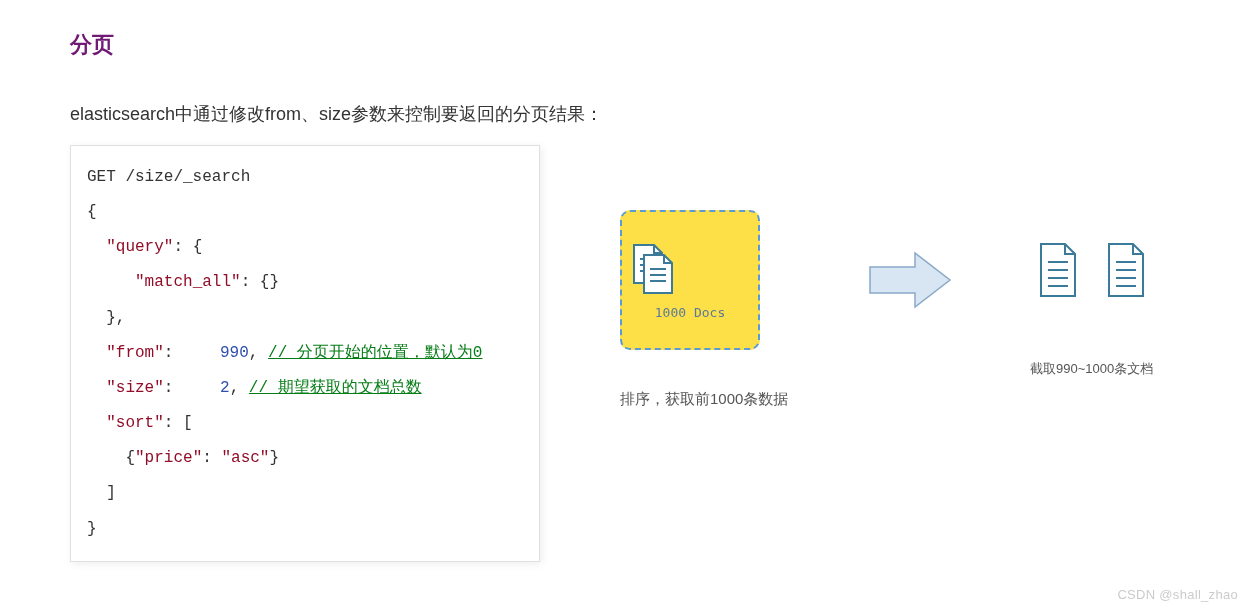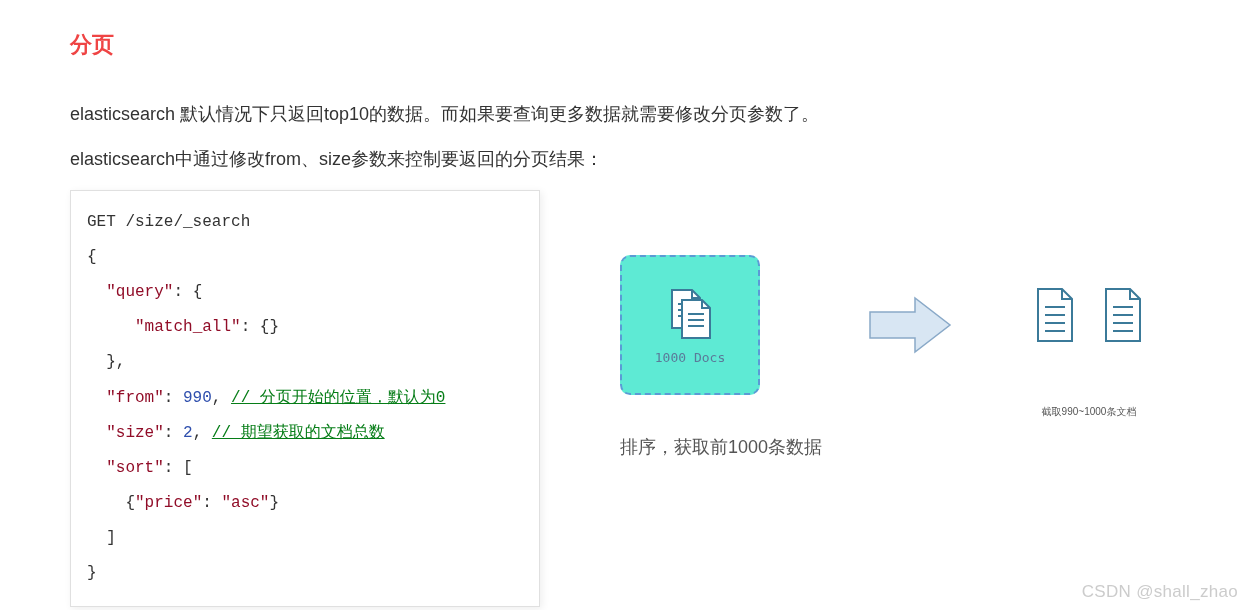--- a/index.html
+++ b/index.html
@@ -8,21 +8,21 @@
       height: 610px;
       font-family: "Microsoft YaHei", "PingFang SC", sans-serif;
       background: #fff;
       position: relative;
       overflow: hidden;
     }
     .content { padding: 30px 70px; }
     h2 {
       font-size: 22px;
       font-weight: bold;
-      color: #ef4444;
+      color: #701a75;
       margin-bottom: 40px;
     }
     .para {
       font-size: 18px;
       color: #333;
       line-height: 1.6;
       margin-bottom: 16px;
     }
     .layout {
       display: flex;
@@ -35,94 +35,92 @@
       border: 1px solid #e0e0e0;
       box-shadow: 2px 2px 8px rgba(0,0,0,0.07);
       padding: 14px 16px;
       font-family: Consolas, Monaco, "Courier New", monospace;
       font-size: 16px;
       line-height: 2.2;
       white-space: pre;
       overflow: hidden;
     }
     .tok-key { color: #910d28; }
-    .tok-num { color: #2f4fad; }
+    .tok-num { color: #2f4fad; margin-left: 37px; }
     .tok-str { color: #910d28; }
     .tok-punc { color: #333; }
     .tok-comment { color: #067d17; text-decoration: underline; }
     .tok-plain { color: #333; }
     .diagram {
       flex: 1;
       position: relative;
       height: 380px;
     }
     .docs-box-wrap {
       position: absolute;
       left: 40px;
       top: 65px;
       text-align: center;
     }
     .docs-box {
       width: 140px;
       height: 140px;
       border: 2px dashed #5b9bd5;
       border-radius: 10px;
-      background: #5eead4;
+      background: #fde047;
       display: flex;
       flex-direction: column;
-      align-items: center;
       justify-content: center;
       gap: 6px;
     }
     .docs-label {
       font-family: Consolas, Monaco, monospace;
       font-size: 13px;
       color: #5b7a99;
     }
     .caption {
       margin-top: 40px;
-      font-size: 18px;
+      font-size: 15px;
       color: #555;
     }
     .arrow-wrap {
       position: absolute;
       left: 285px;
       top: 100px;
     }
     .result-wrap {
       position: absolute;
       left: 450px;
       top: 95px;
       text-align: center;
     }
     .result-docs {
       display: flex;
       gap: 18px;
       justify-content: center;
     }
     .caption2 {
       margin-top: 60px;
-      font-size: 10px;
+      font-size: 13px;
       color: #555;
     }
     .watermark {
       position: absolute;
       right: 20px;
       bottom: 8px;
-      font-size: 17px;
+      font-size: 13px;
       color: #ccc;
       letter-spacing: 0.3px;
     }
   </style>
 </head>
 <body>
 
 <div class="content">
   <h2>分页</h2>
-  <p class="para">elasticsearch 默认情况下只返回top10的数据。而如果要查询更多数据就需要修改分页参数了。</p>
   <p class="para">elasticsearch中通过修改from、size参数来控制要返回的分页结果：</p>
 
   <div class="layout">
     <div class="code-block"><span class="tok-plain">GET /size/_search</span>
 <span class="tok-punc">{</span>
   <span class="tok-key">"query"</span><span class="tok-punc">: {</span>
      <span class="tok-key">"match_all"</span><span class="tok-punc">: {}</span>
   <span class="tok-punc">},</span>
   <span class="tok-key">"from"</span><span class="tok-punc">: </span><span class="tok-num">990</span><span class="tok-punc">, </span><span class="tok-comment">// 分页开始的位置，默认为0</span>
   <span class="tok-key">"size"</span><span class="tok-punc">: </span><span class="tok-num">2</span><span class="tok-punc">, </span><span class="tok-comment">// 期望获取的文档总数</span>

